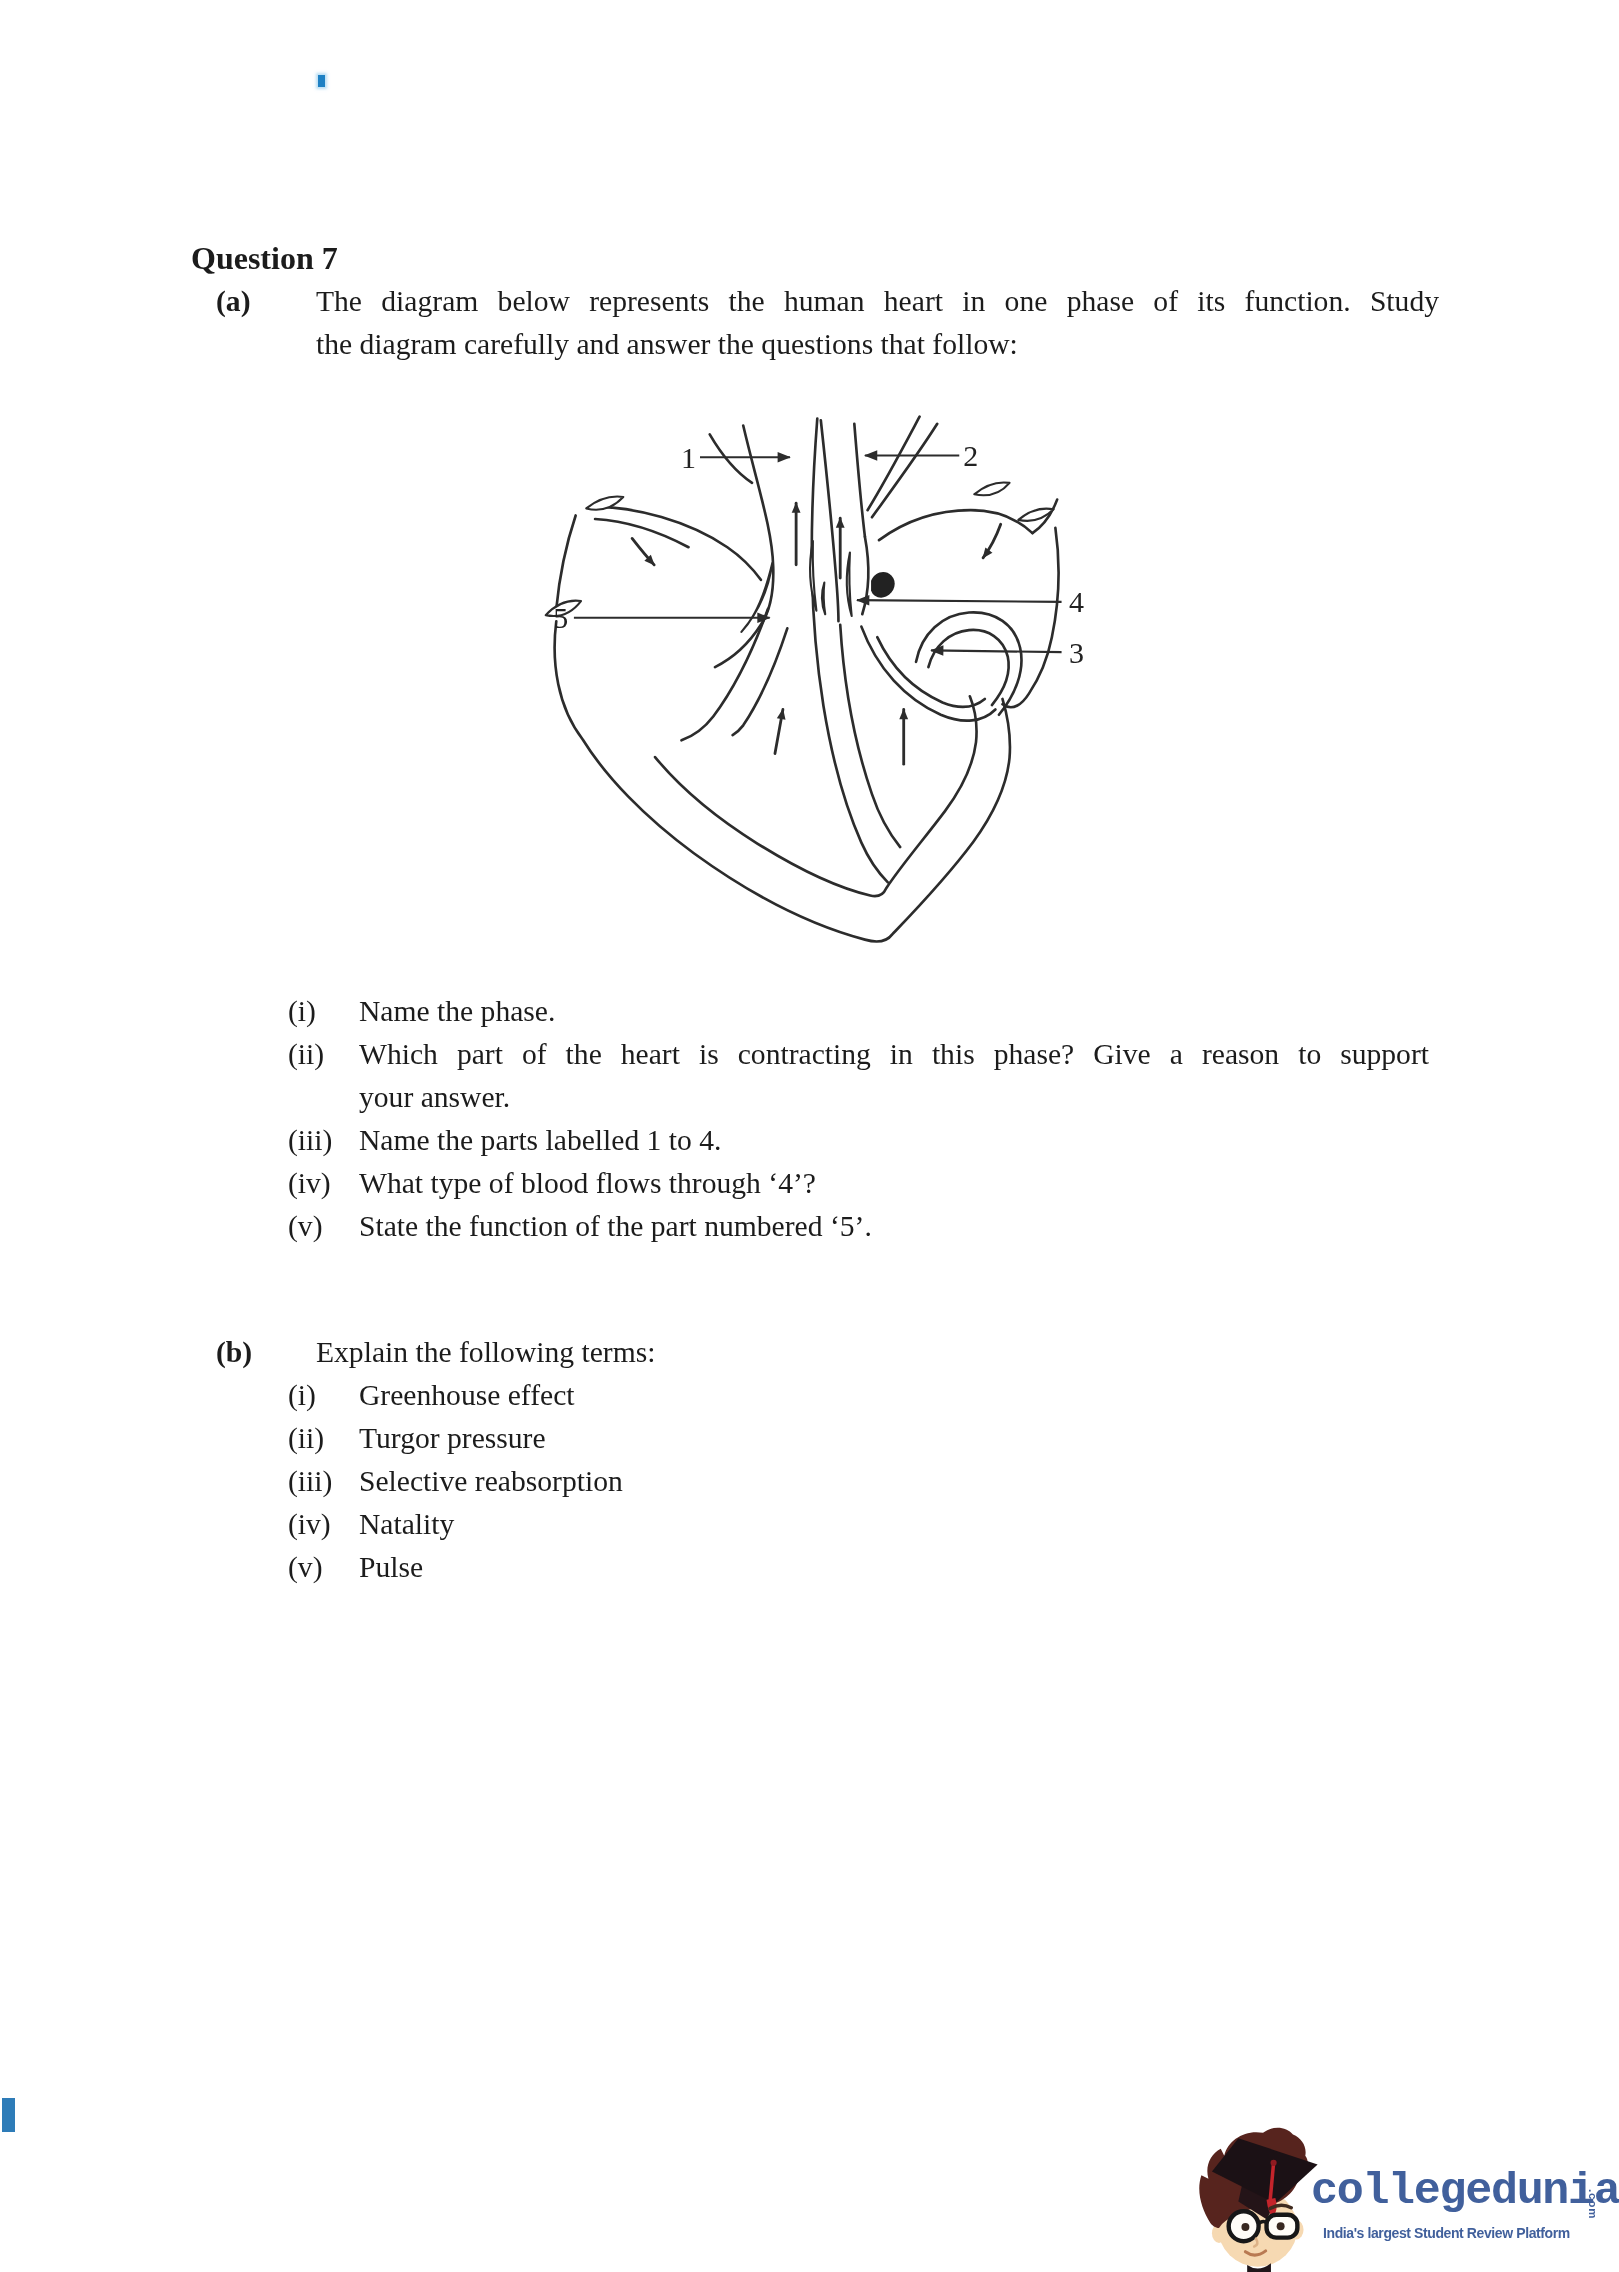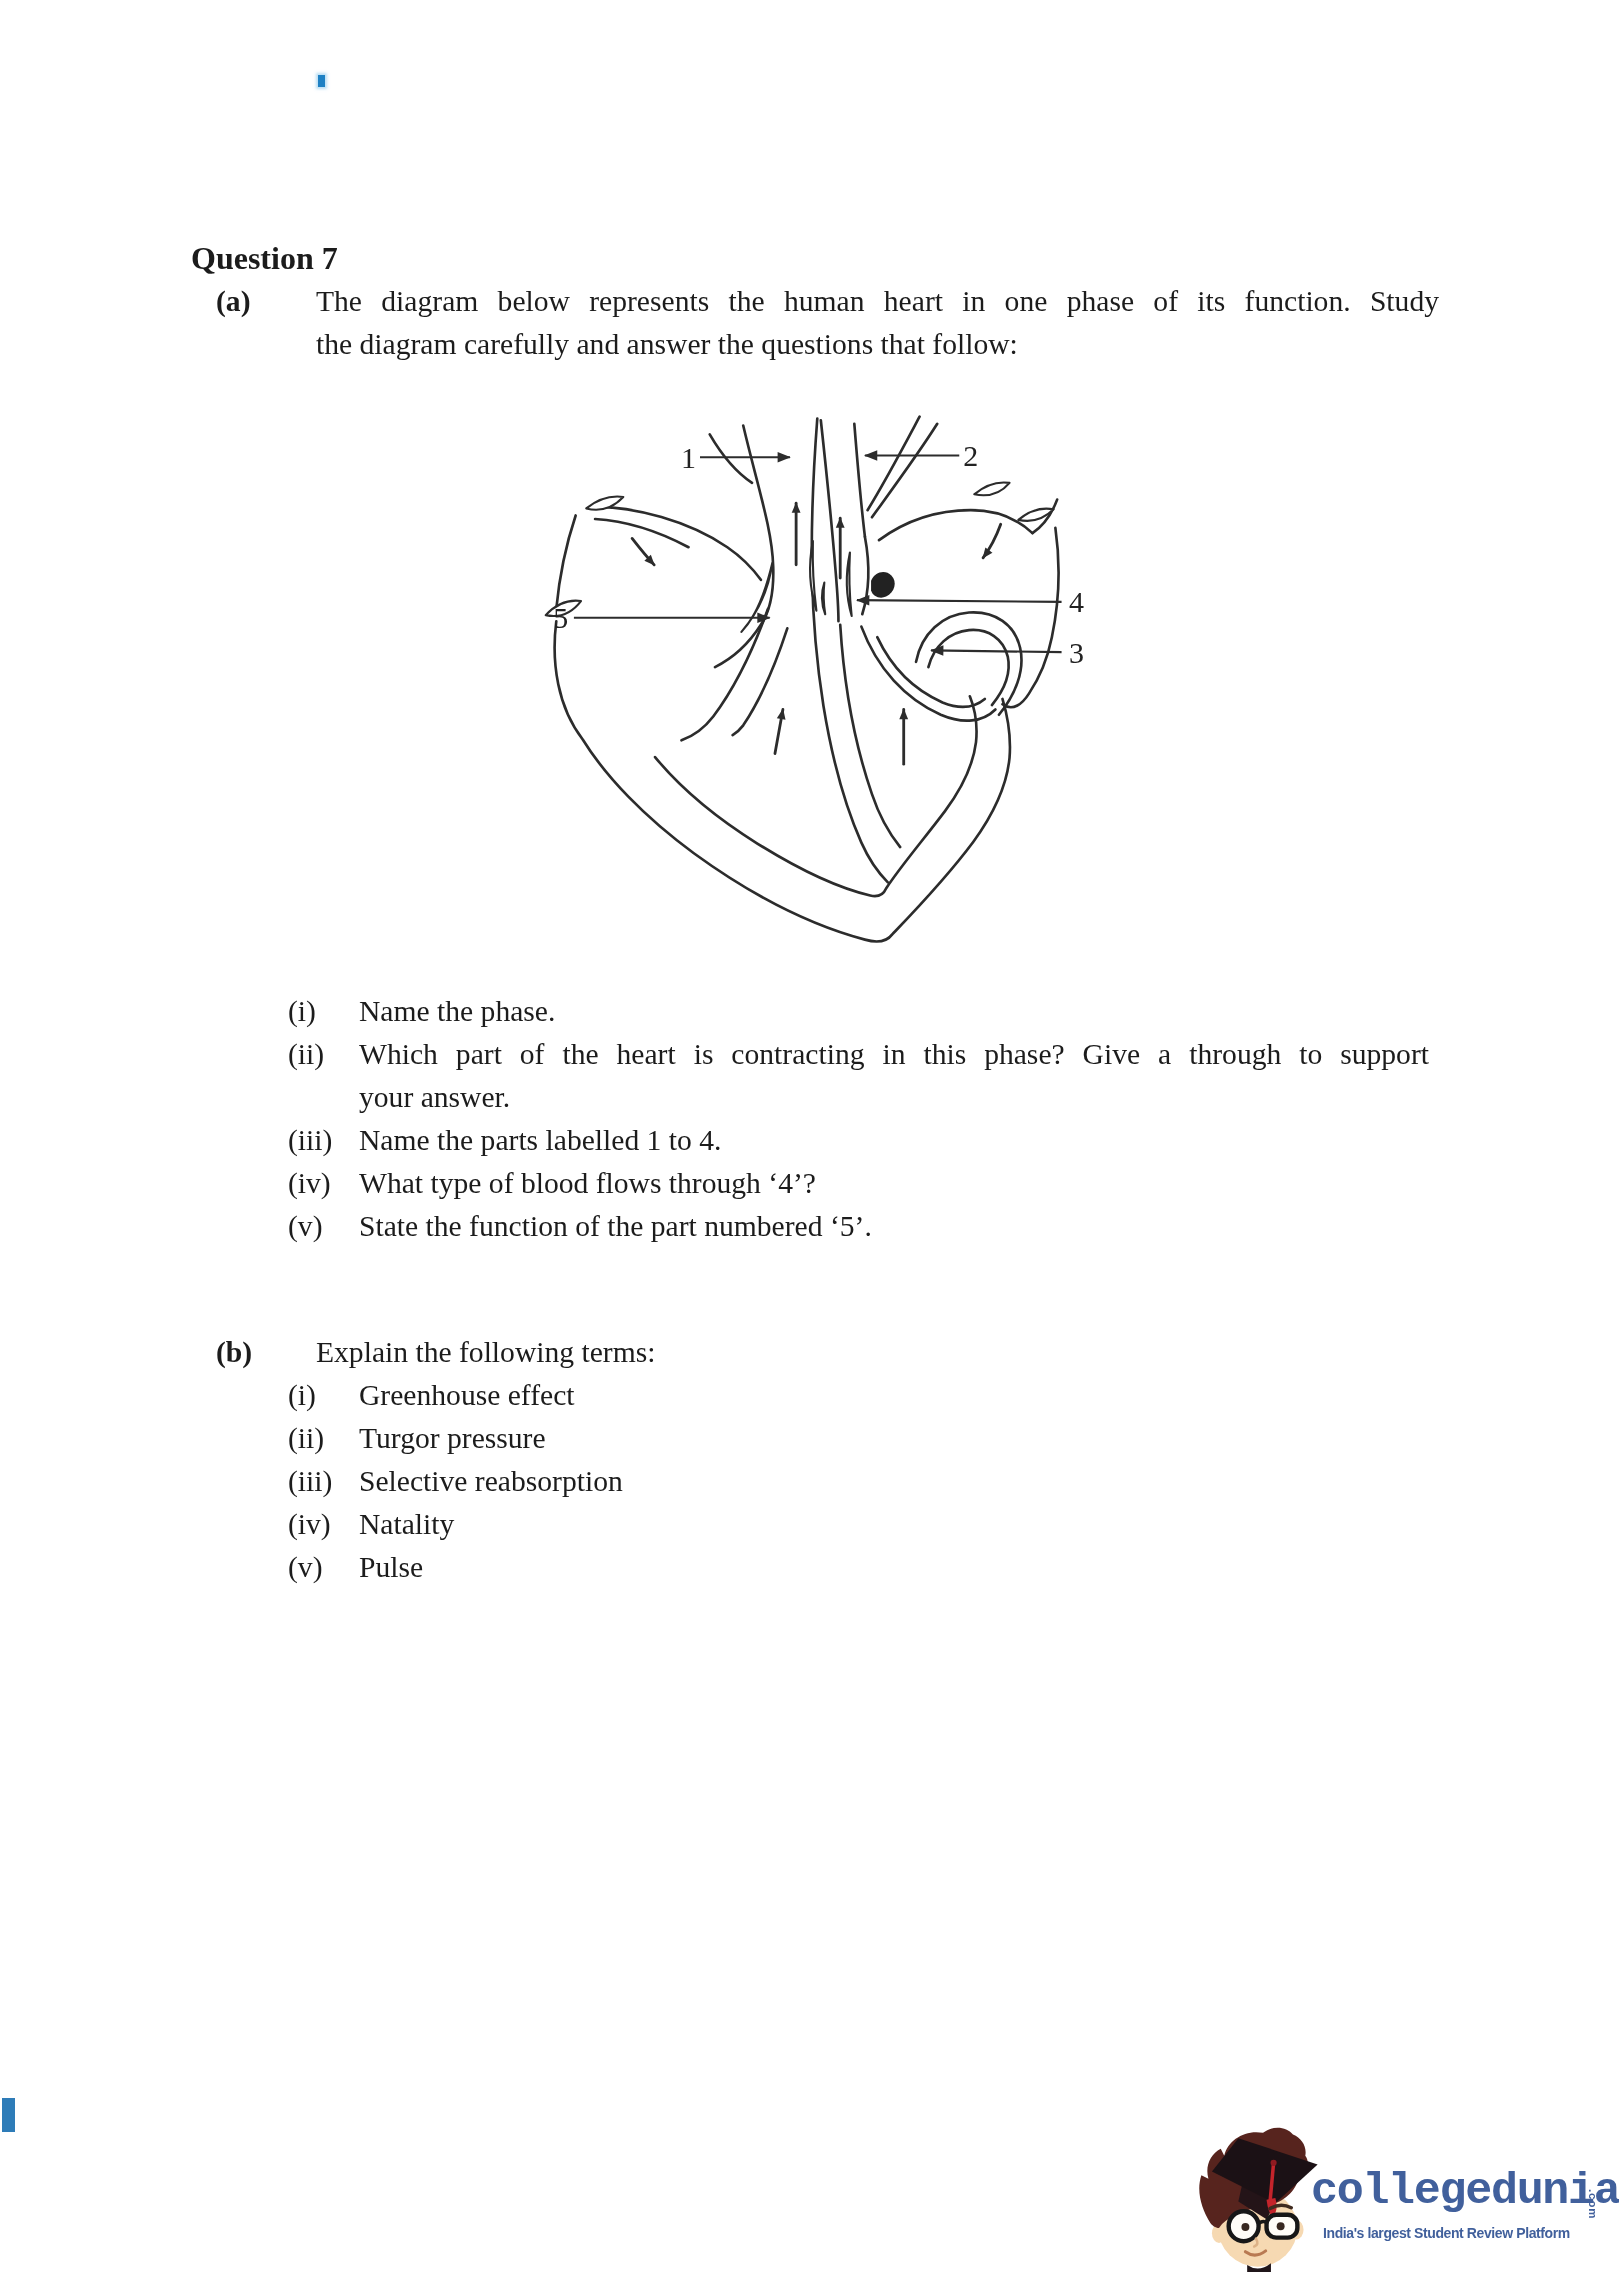--- a/index.html
+++ b/index.html
@@ -142,21 +142,21 @@
   </figure>
 
   <div class="qlist" id="list-a">
     <div class="qitem">
       <span class="qnum">(i)</span>
       <span class="qtext">Name the phase.</span>
     </div>
     <div class="qitem">
       <span class="qnum">(ii)</span>
       <span class="qtext">
-        <div class="jline">Which part of the heart is contracting in this phase? Give a through to support</div>
+        <div class="jline">Which part of the heart is contracting in this phase? Give a reason to support</div>
         <div>your answer.</div>
       </span>
     </div>
     <div class="qitem">
       <span class="qnum">(iii)</span>
       <span class="qtext">Name the parts labelled 1 to 4.</span>
     </div>
     <div class="qitem">
       <span class="qnum">(iv)</span>
       <span class="qtext">What type of blood flows through ‘4’?</span>

